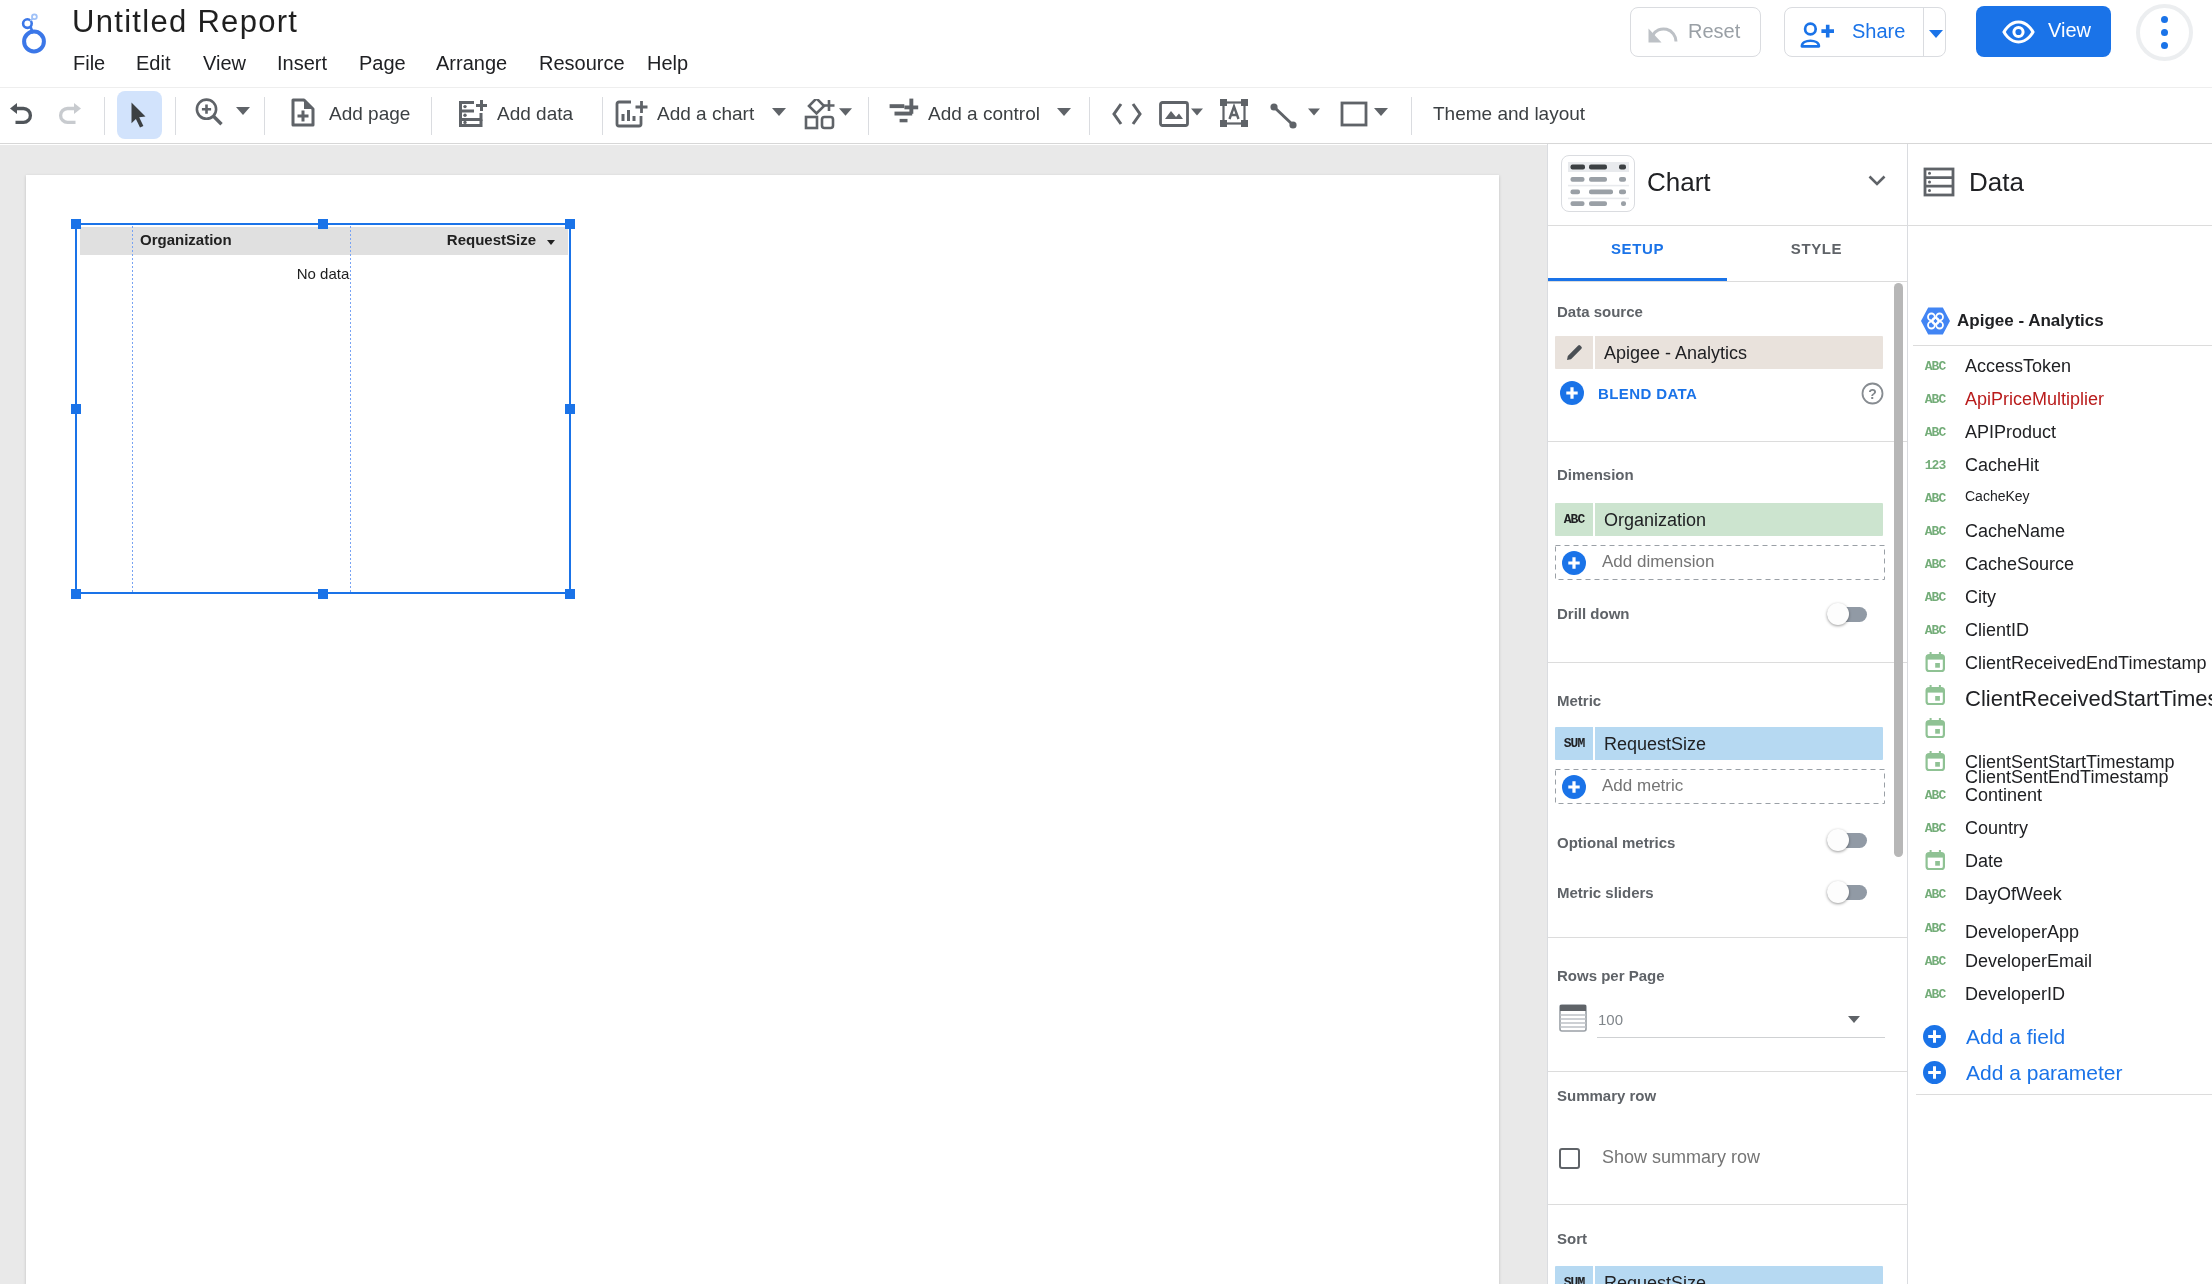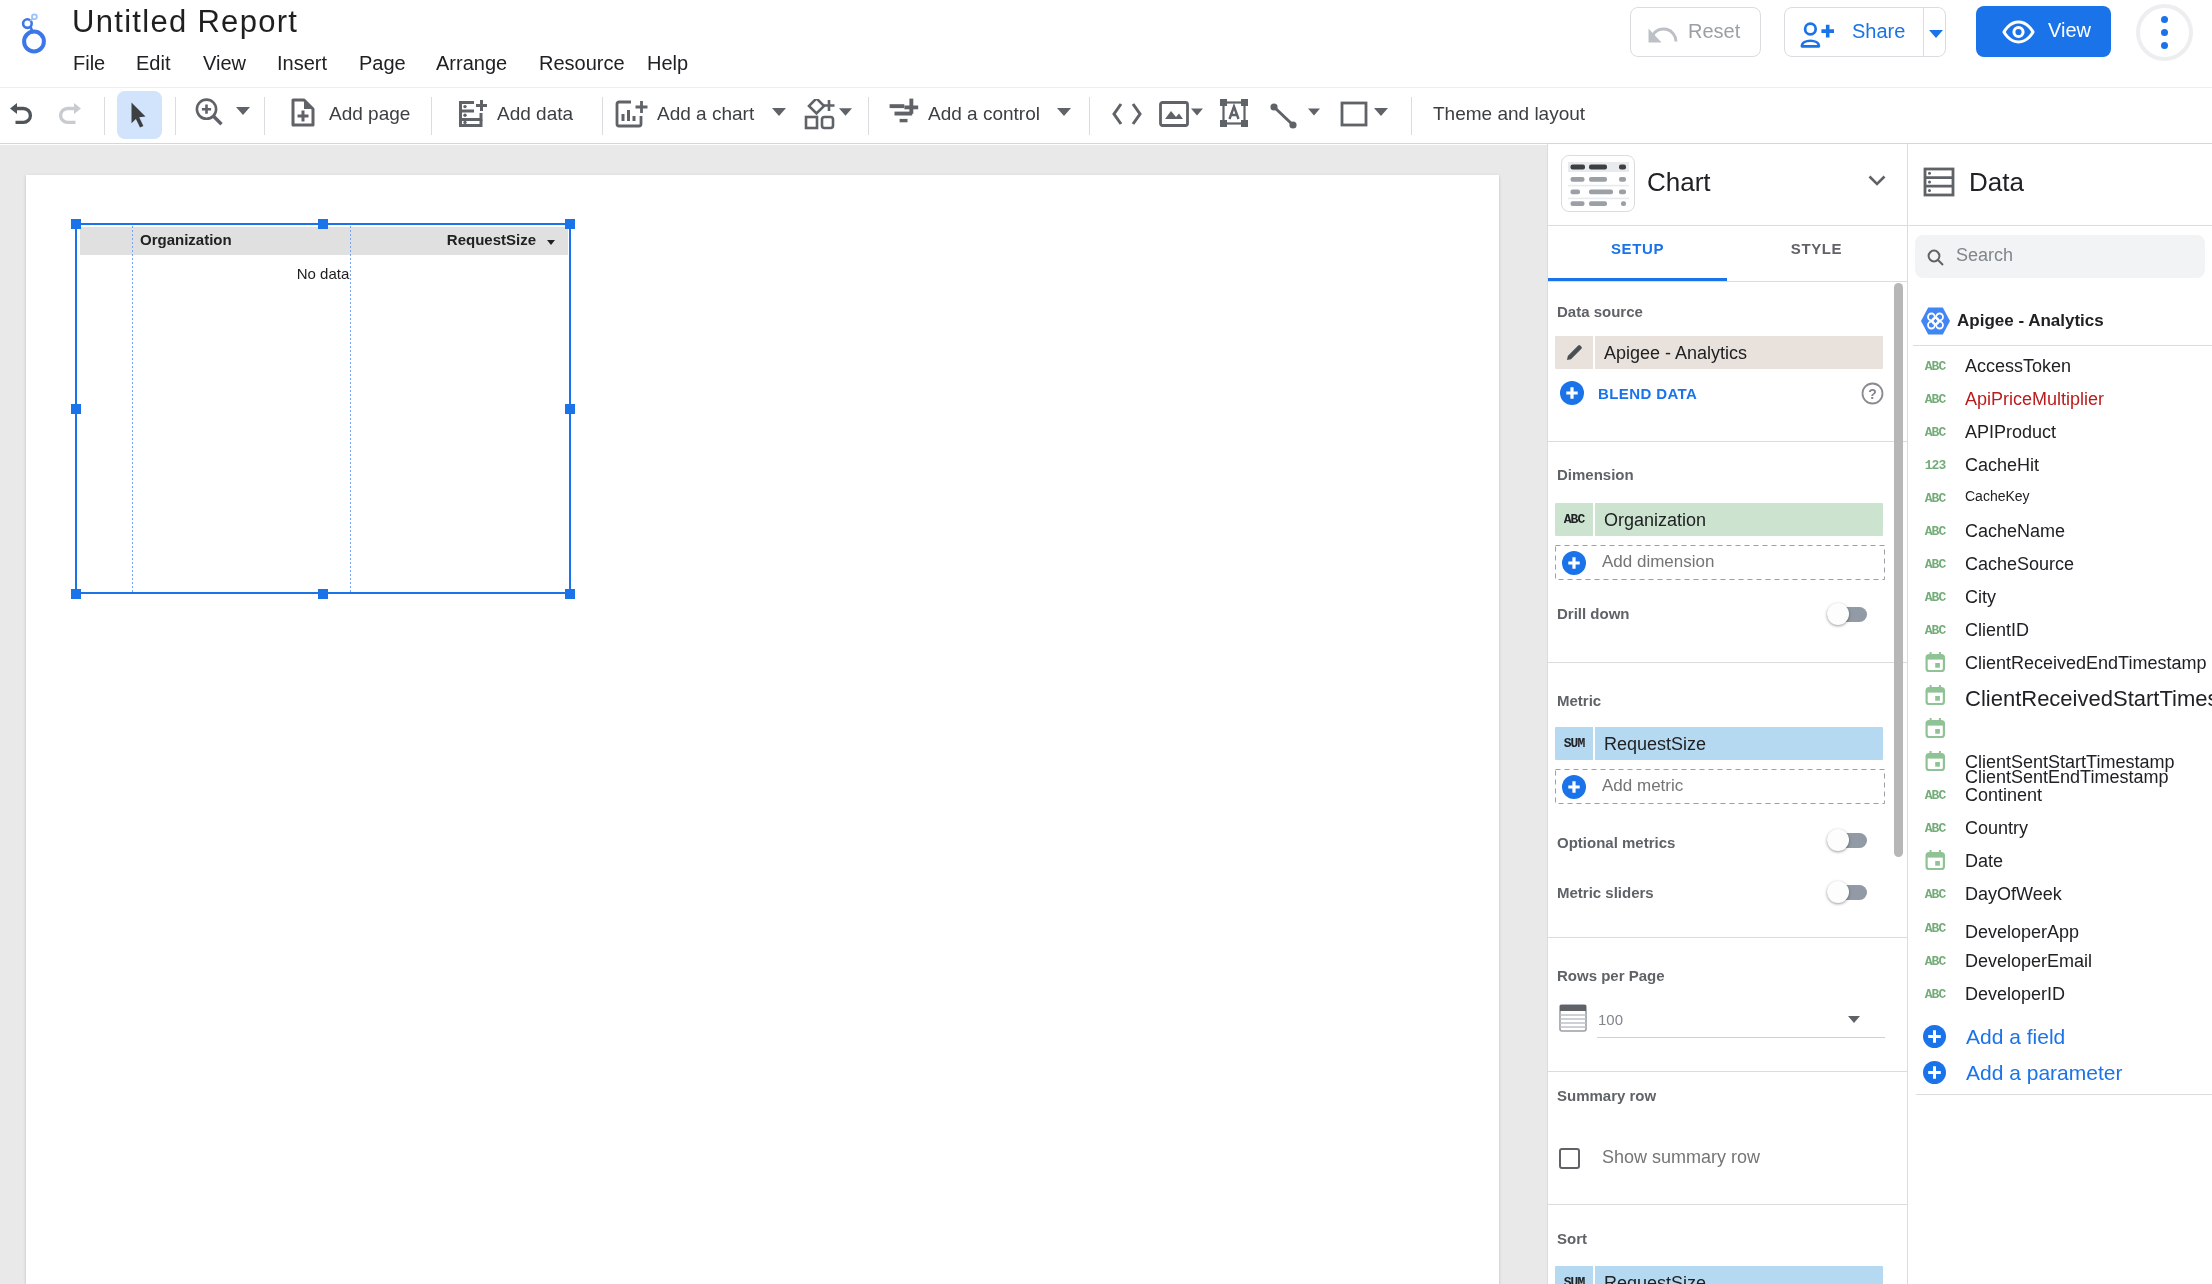--- a/index.html
+++ b/index.html
@@ -332,27 +332,20 @@
 <div id="datapanel">
   <svg class="abs" style="left:15px;top:22px" width="32" height="32" viewBox="0 0 32 32">
     <rect x="2" y="3" width="28" height="26" fill="none" stroke="#5f6368" stroke-width="2.8"></rect>
     <path d="M2 11.6 h28 M2 20.2 h28" stroke="#5f6368" stroke-width="2.8"></path>
     <circle cx="6.5" cy="7.3" r="1.5" fill="#5f6368"></circle>
     <circle cx="6.5" cy="15.9" r="1.5" fill="#5f6368"></circle>
     <circle cx="6.5" cy="24.5" r="1.5" fill="#5f6368"></circle>
   </svg>
   <div class="abs" style="left:61px;top:23px;font-size:26px;color:#202124;">Data</div>
   <div class="abs" style="left:0;top:81px;width:305px;height:1px;background:#dcdcdc;"></div>
-  <div class="abs" style="left:7px;top:91px;width:290px;height:43px;background:#f1f3f4;border-radius:8px;">
-    <svg class="abs" style="left:12px;top:14px" width="17" height="17" viewBox="0 0 17 17">
-      <circle cx="7" cy="7" r="5.4" fill="none" stroke="#5f6368" stroke-width="2"></circle>
-      <path d="M11 11 L16 16" stroke="#5f6368" stroke-width="2"></path>
-    </svg>
-    <div class="abs" style="left:41px;top:10px;font-size:18px;color:#80868b;">Search</div>
-  </div>
   <div class="abs" style="left:12px;top:162px;">
     <svg width="31" height="30" viewBox="0 0 31 30">
       <polygon points="8.2,1.5 22.8,1.5 30,15 22.8,28.5 8.2,28.5 1,15" fill="#4285f4"></polygon>
       <g fill="none" stroke="#fff" stroke-width="1.8">
         <circle cx="11.4" cy="10.9" r="3.4"></circle>
         <circle cx="19.6" cy="10.9" r="3.4"></circle>
         <circle cx="11.4" cy="19.1" r="3.4"></circle>
         <circle cx="19.6" cy="19.1" r="3.4"></circle>
         <circle cx="15.5" cy="15" r="3.1"></circle>
       </g>

